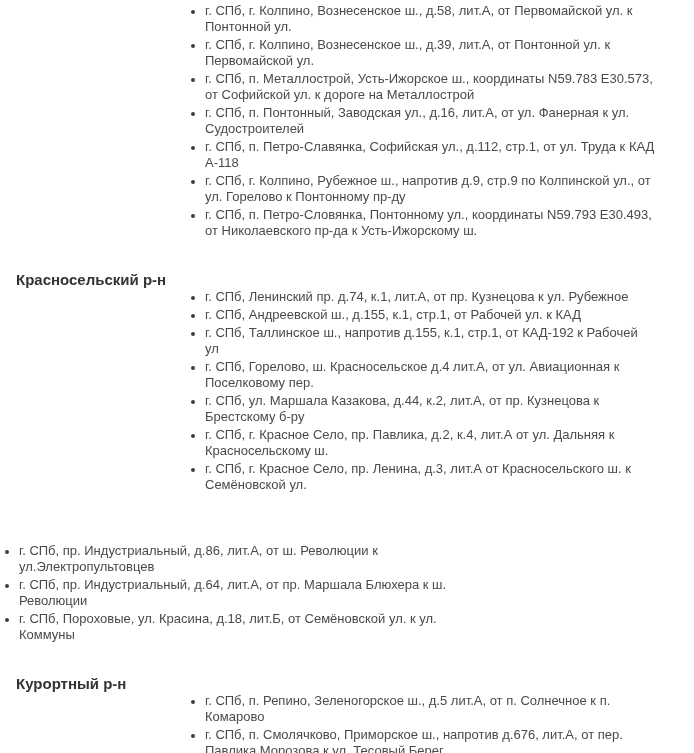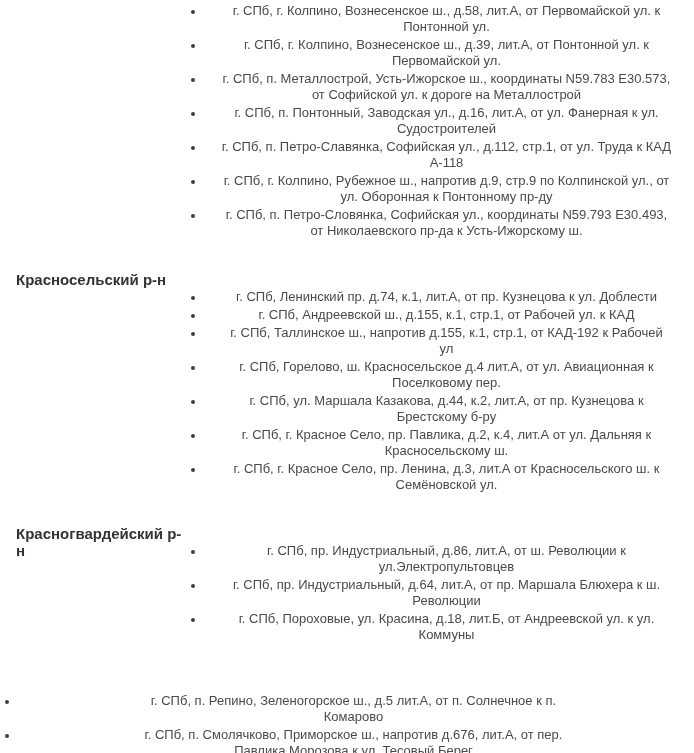--- a/index.html
+++ b/index.html
@@ -33,21 +33,20 @@
     margin: 0;
     font-size: 15px;
     font-weight: 700;
     color: #333333;
     line-height: 17px;
   }
   .col-right {
     flex: 1 1 auto;
     min-width: 0;
     padding-right: 6px;
-    text-align: center;
   }
   .section.headed .addr-list {
     margin-top: 18px;
   }
   .addr-list {
     margin: 0;
     padding: 0 0 0 19px;
     list-style: disc outside;
   }
   .addr-list li {
@@ -77,66 +76,66 @@
 Понтонной ул.</li>
           <li>г. СПб, г. Колпино, Вознесенское ш., д.39, лит.А, от Понтонной ул. к
 Первомайской ул.</li>
           <li>г. СПб, п. Металлострой, Усть-Ижорское ш., координаты N59.783 E30.573,
 от Софийской ул. к дороге на Металлострой</li>
           <li>г. СПб, п. Понтонный, Заводская ул., д.16, лит.А, от ул. Фанерная к ул.
 Судостроителей</li>
           <li>г. СПб, п. Петро-Славянка, Софийская ул., д.112, стр.1, от ул. Труда к КАД
 А-118</li>
           <li>г. СПб, г. Колпино, Рубежное ш., напротив д.9, стр.9 по Колпинской ул., от
-ул. Оборонная к Понтонному пр-ду</li>
-          <li>г. СПб, п. Петро-Словянка, Софийская ул., координаты N59.793 E30.493,
+ул. Горелово к Понтонному пр-ду</li>
+          <li>г. СПб, п. Петро-Словянка, Понтонному ул., координаты N59.793 E30.493,
 от Николаевского пр-да к Усть-Ижорскому ш.</li>
         </ul>
     </div>
   </section>
 
   <section class="section headed">
     <div class="col-left">
       <h3 class="district">Красносельский р-н</h3>
     </div>
     <div class="col-right">
       <ul class="addr-list">
-          <li>г. СПб, Ленинский пр. д.74, к.1, лит.А, от пр. Кузнецова к ул. Доблести</li>
+          <li>г. СПб, Ленинский пр. д.74, к.1, лит.А, от пр. Кузнецова к ул. Рубежное</li>
           <li>г. СПб, Андреевской ш., д.155, к.1, стр.1, от Рабочей ул. к КАД</li>
           <li>г. СПб, Таллинское ш., напротив д.155, к.1, стр.1, от КАД-192 к Рабочей
 ул</li>
           <li>г. СПб, Горелово, ш. Красносельское д.4 лит.А, от ул. Авиационная к
 Поселковому пер.</li>
           <li>г. СПб, ул. Маршала Казакова, д.44, к.2, лит.А,  от пр. Кузнецова к
 Брестскому б-ру</li>
           <li>г. СПб, г. Красное Село, пр. Павлика, д.2, к.4, лит.А от ул. Дальняя к
 Красносельскому ш.</li>
           <li>г. СПб, г. Красное Село, пр. Ленина, д.3, лит.А от Красносельского ш. к
 Семёновской ул.</li>
         </ul>
     </div>
   </section>
 
   <section class="section headed">
-    <div class="col-left">
-      <h3 class="district">Красногвардейский р-н</h3>
-    </div>
     <div class="col-right">
       <ul class="addr-list">
           <li>г. СПб, пр. Индустриальный, д.86, лит.А, от ш. Революции к
 ул.Электропультовцев</li>
           <li>г. СПб, пр. Индустриальный, д.64, лит.А, от пр. Маршала Блюхера к ш.
 Революции</li>
-          <li>г. СПб, Пороховые, ул. Красина, д.18, лит.Б,  от Андреевской ул. к ул.
+          <li>г. СПб, Пороховые, ул. Красина, д.18, лит.Б,  от Семёновской ул. к ул.
 Коммуны</li>
         </ul>
     </div>
   </section>
 
   <section class="section headed">
+    <div class="col-left">
+      <h3 class="district">Курортный р-н</h3>
+    </div>
     <div class="col-right">
       <ul class="addr-list">
           <li>г. СПб, п. Репино, Зеленогорское ш., д.5 лит.А, от п. Солнечное к п.
 Комарово</li>
           <li>г. СПб, п. Смолячково, Приморское ш., напротив д.676, лит.А, от пер.
 Павлика Морозова к ул. Тесовый Берег</li>
         </ul>
     </div>
   </section>
 

